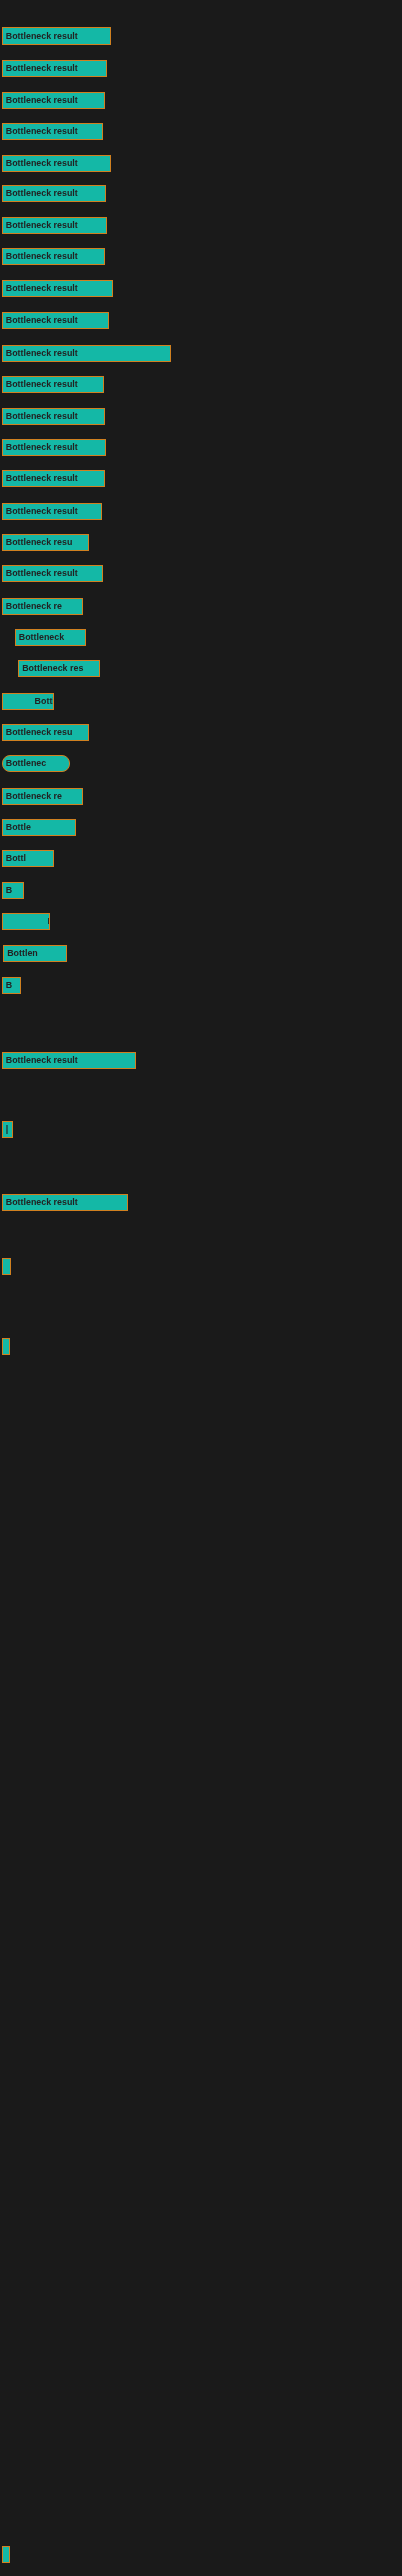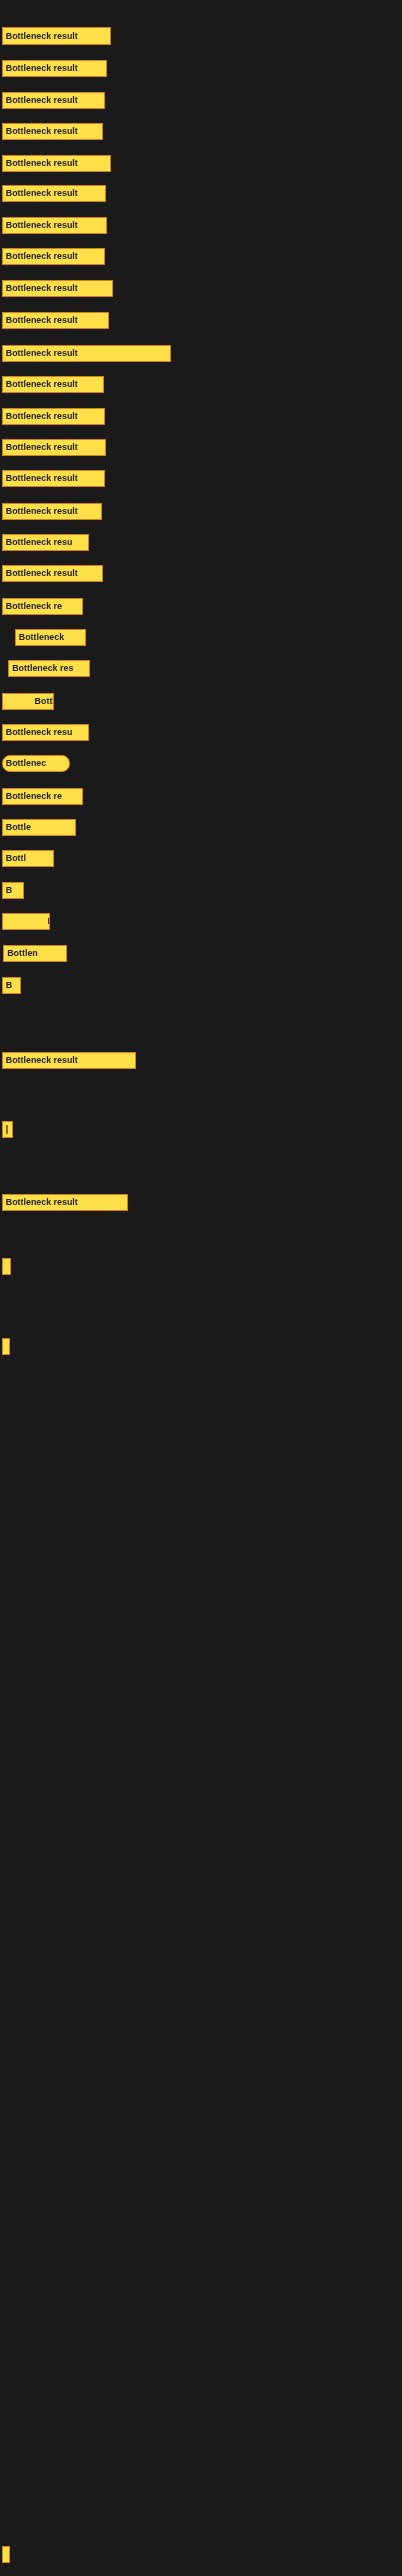--- a/index.html
+++ b/index.html
@@ -18,21 +18,21 @@
       letter-spacing: 0.4px;
     }
     .bar-row {
       display: flex;
       align-items: center;
       margin-bottom: 0;
       position: absolute;
       left: 0;
     }
     .bar {
-      background: #fde047;
+      background: #14b8a6;
       border: 0.8px solid #d08020;
       height: 17.7px;
       display: flex;
       align-items: center;
       padding-left: 3.2px;
       overflow: hidden;
       white-space: nowrap;
     }
     .bar span {
       font-size: 8.9px;
@@ -139,21 +139,21 @@
     <div class="bar-row" style="top: 588px; left: 1.6px;">
       <div class="bar" style="width: 81px;">
         <span>Bottleneck re</span>
       </div>
     </div>
     <div class="bar-row" style="top: 619px; left: 1.6px; padding-left: 13px;">
       <div class="bar" style="width: 71px;">
         <span>Bottleneck</span>
       </div>
     </div>
-    <div class="bar-row" style="top: 650px; left: 8px;">
+    <div class="bar-row" style="top: 650px; left: 18px;">
       <div class="bar" style="width: 82px;">
         <span>Bottleneck res</span>
       </div>
     </div>
     <div class="bar-row" style="top: 683px; left: 1.6px;">
       <div class="bar" style="width: 52px; padding-left: 32px;">
         <span>Bottleneck r</span>
       </div>
     </div>
     <div class="bar-row" style="top: 714px; left: 1.6px;">

